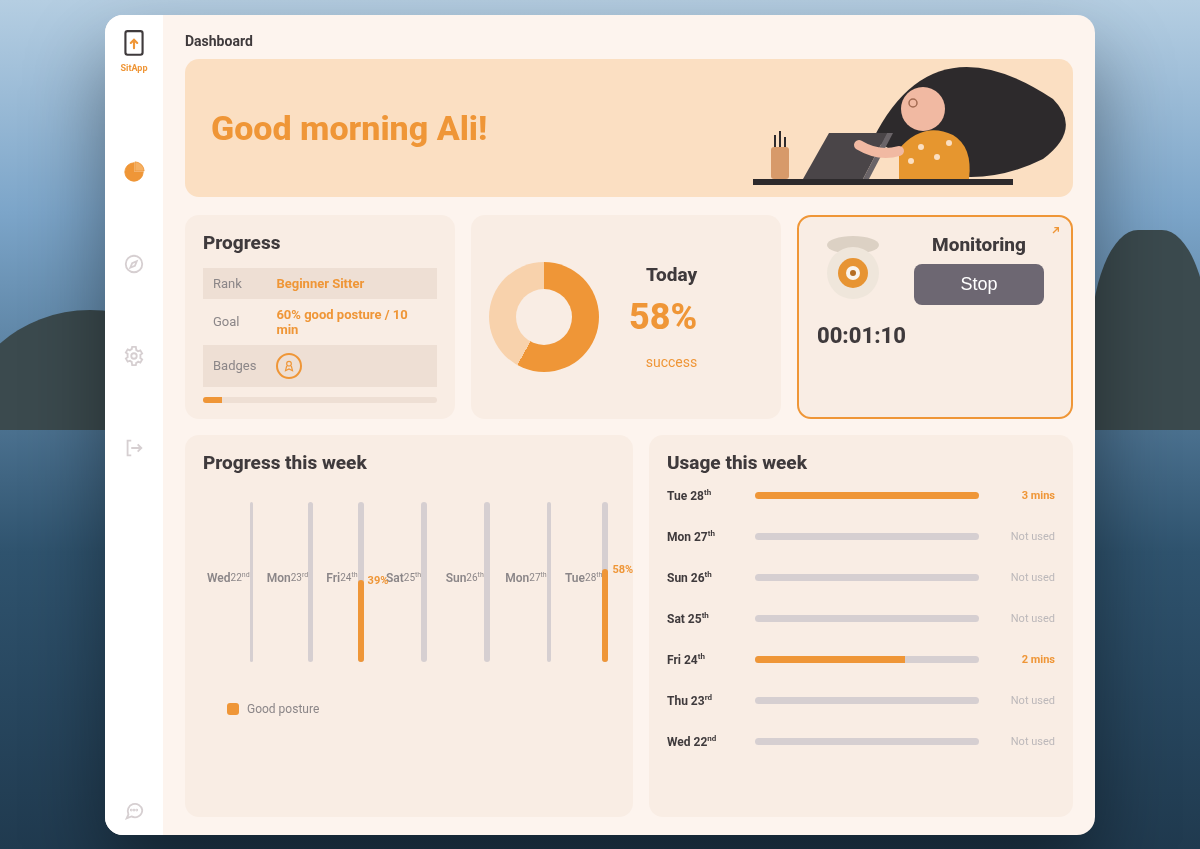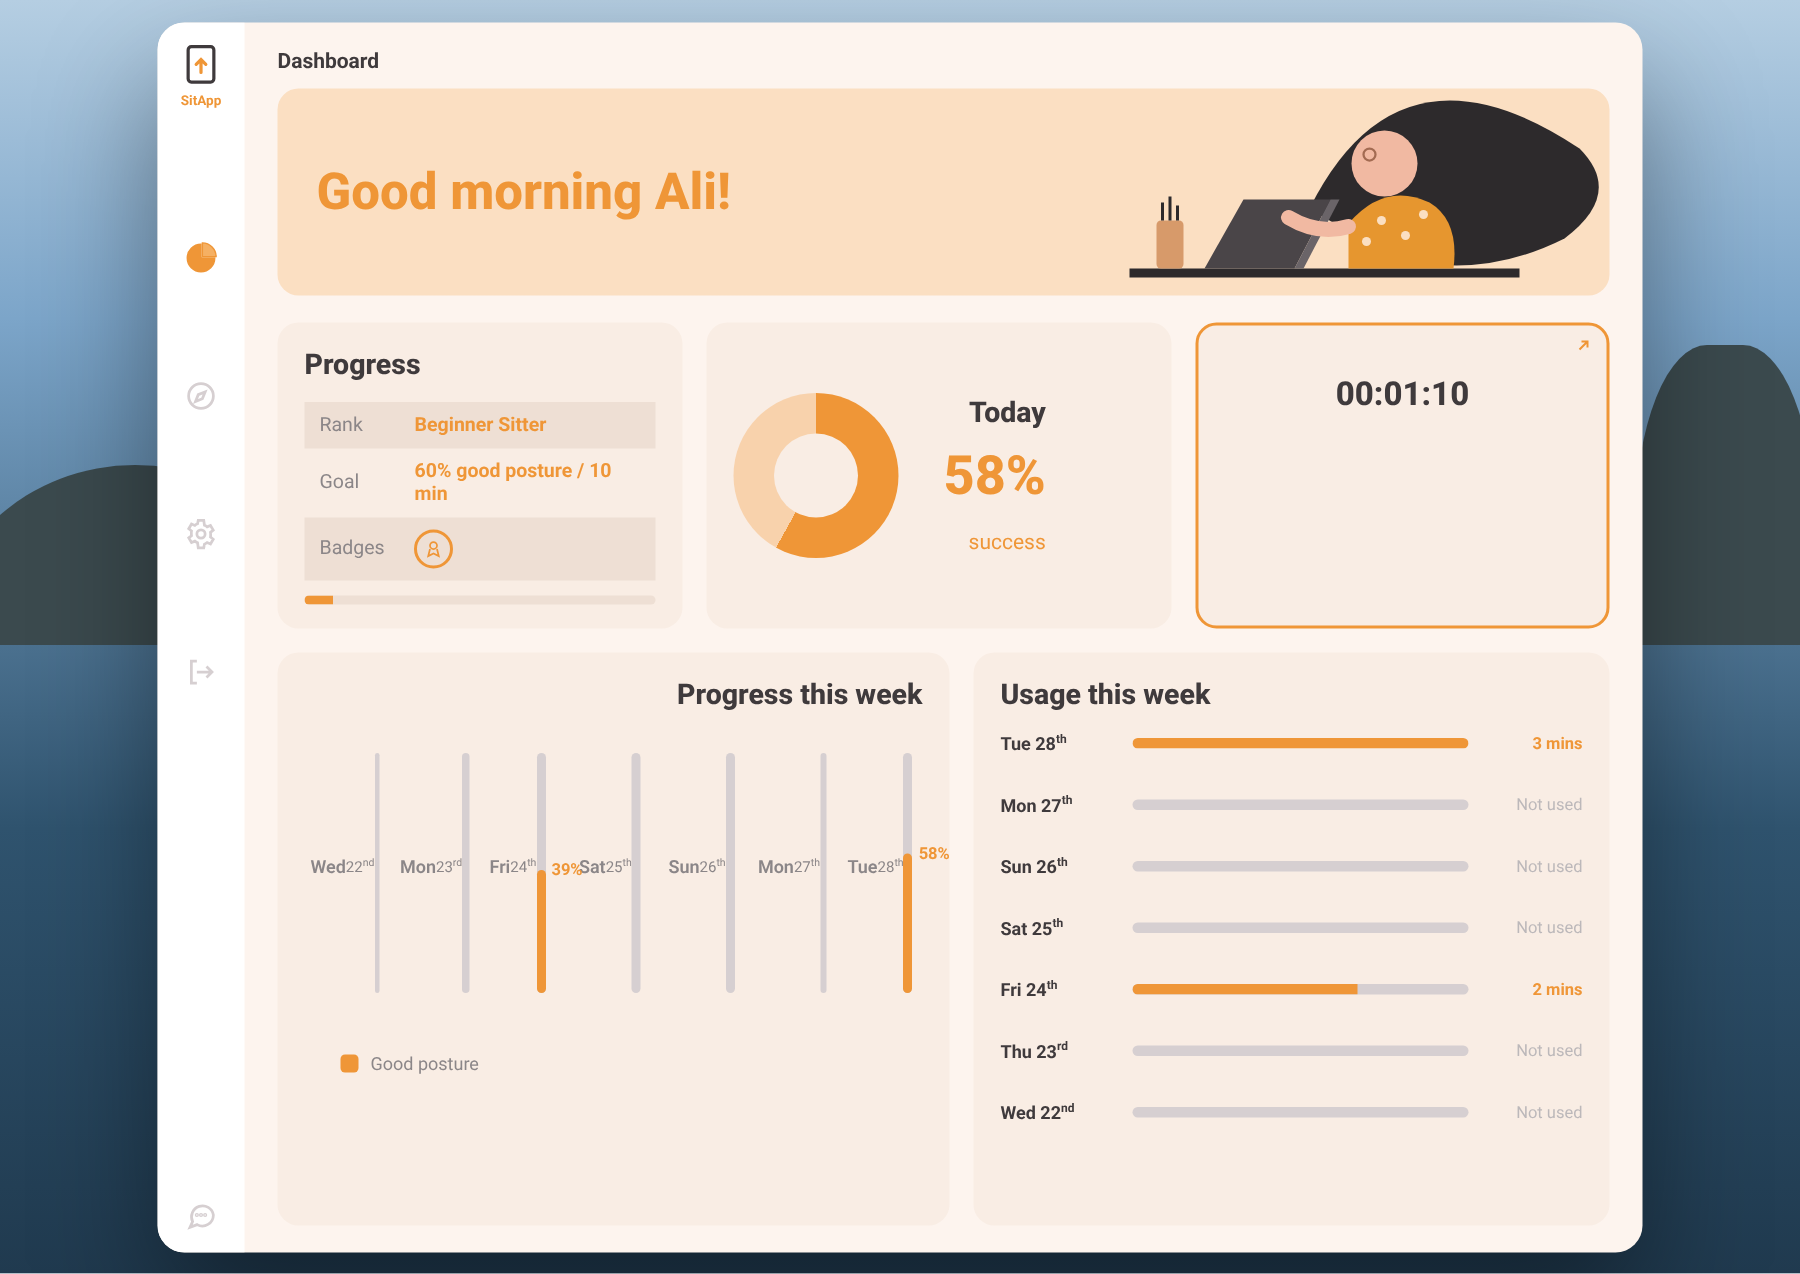--- a/index.html
+++ b/index.html
@@ -75,25 +75,25 @@
   .succ{color:var(--orange);font-size:14px;margin-top:16px;}
 
   
   .monitor{flex:1;border:2px solid var(--orange);position:relative;display:flex;flex-direction:column;}
   .monitor .edit{position:absolute;top:8px;right:10px;color:var(--orange);cursor:pointer;}
   .monitor-body{display:flex;align-items:center;gap:16px;}
   .cam{width:72px;height:72px;}
   .mon-col{flex:1;display:flex;flex-direction:column;align-items:center;gap:8px;}
   .mon-title{font-size:19px;font-weight:800;}
   .stop{background:var(--grey-btn);color:#fff;border:none;border-radius:8px;font-size:18px;font-weight:300;padding:10px 0;width:130px;cursor:pointer;}
-  .timer{font-size:22px;font-weight:800;margin-top:18px;text-align:center;}
+  .timer{font-size:22px;font-weight:800;margin-top:18px;}
 
   
   .row2{display:flex;margin-top:16px;gap:16px;flex:1;}
-  .chart-card{flex:0 0 448px;text-align:right;}
+  .chart-card{flex:0 0 448px;}
   .usage-card{flex:1;}
 
   
   .bars{display:flex;justify-content:space-between;padding:6px 4px 0;height:210px;align-items:flex-start;}
   .bar-col{display:flex;flex-direction:row;align-items:center;width:46px;}
   .bar-day{font-size:12px;color:var(--text-muted);font-weight:600;}
   .bar-date{font-size:10px;color:var(--text-muted);}
   .bar-date sup{font-size:7px;}
   .track{margin-top:8px;width:6px;height:160px;background:var(--stroke);border-radius:3px;display:flex;align-items:flex-end;position:relative;}
   .fill{width:100%;background:var(--orange);border-radius:3px 3px 3px 3px;}
@@ -225,20 +225,33 @@
           <div class="succ">success</div>
         </div>
       </div>
 
       <div class="card monitor">
         <span class="edit">
           <svg width="16" height="16" viewBox="0 0 24 24" fill="none" stroke="#ef9637" stroke-width="2">
               <path d="M14 4h6v6M20 4l-8 8"></path>
             </svg>
         </span>
+        <div class="monitor-body">
+          <svg class="cam" viewBox="0 0 72 72">
+            <ellipse cx="36" cy="12" rx="26" ry="9" fill="#dcd1c4"></ellipse>
+            <circle cx="36" cy="40" r="26" fill="#efe6db"></circle>
+            <circle cx="36" cy="40" r="15" fill="#e79433"></circle>
+            <circle cx="36" cy="40" r="7" fill="#faf4ec"></circle>
+            <circle cx="36" cy="40" r="3" fill="#b56d22"></circle>
+          </svg>
+          <div class="mon-col">
+            <div class="mon-title">Monitoring</div>
+            <button class="stop">Stop</button>
+          </div>
+        </div>
         <div class="timer">00:01:10</div>
       </div>
     </div>
 
     <div class="row2">
       <div class="card chart-card">
         <div class="hd">Progress this week</div>
         <div class="bars" id="bars">
             <div class="bar-col">
     <div class="bar-day">Wed</div>

